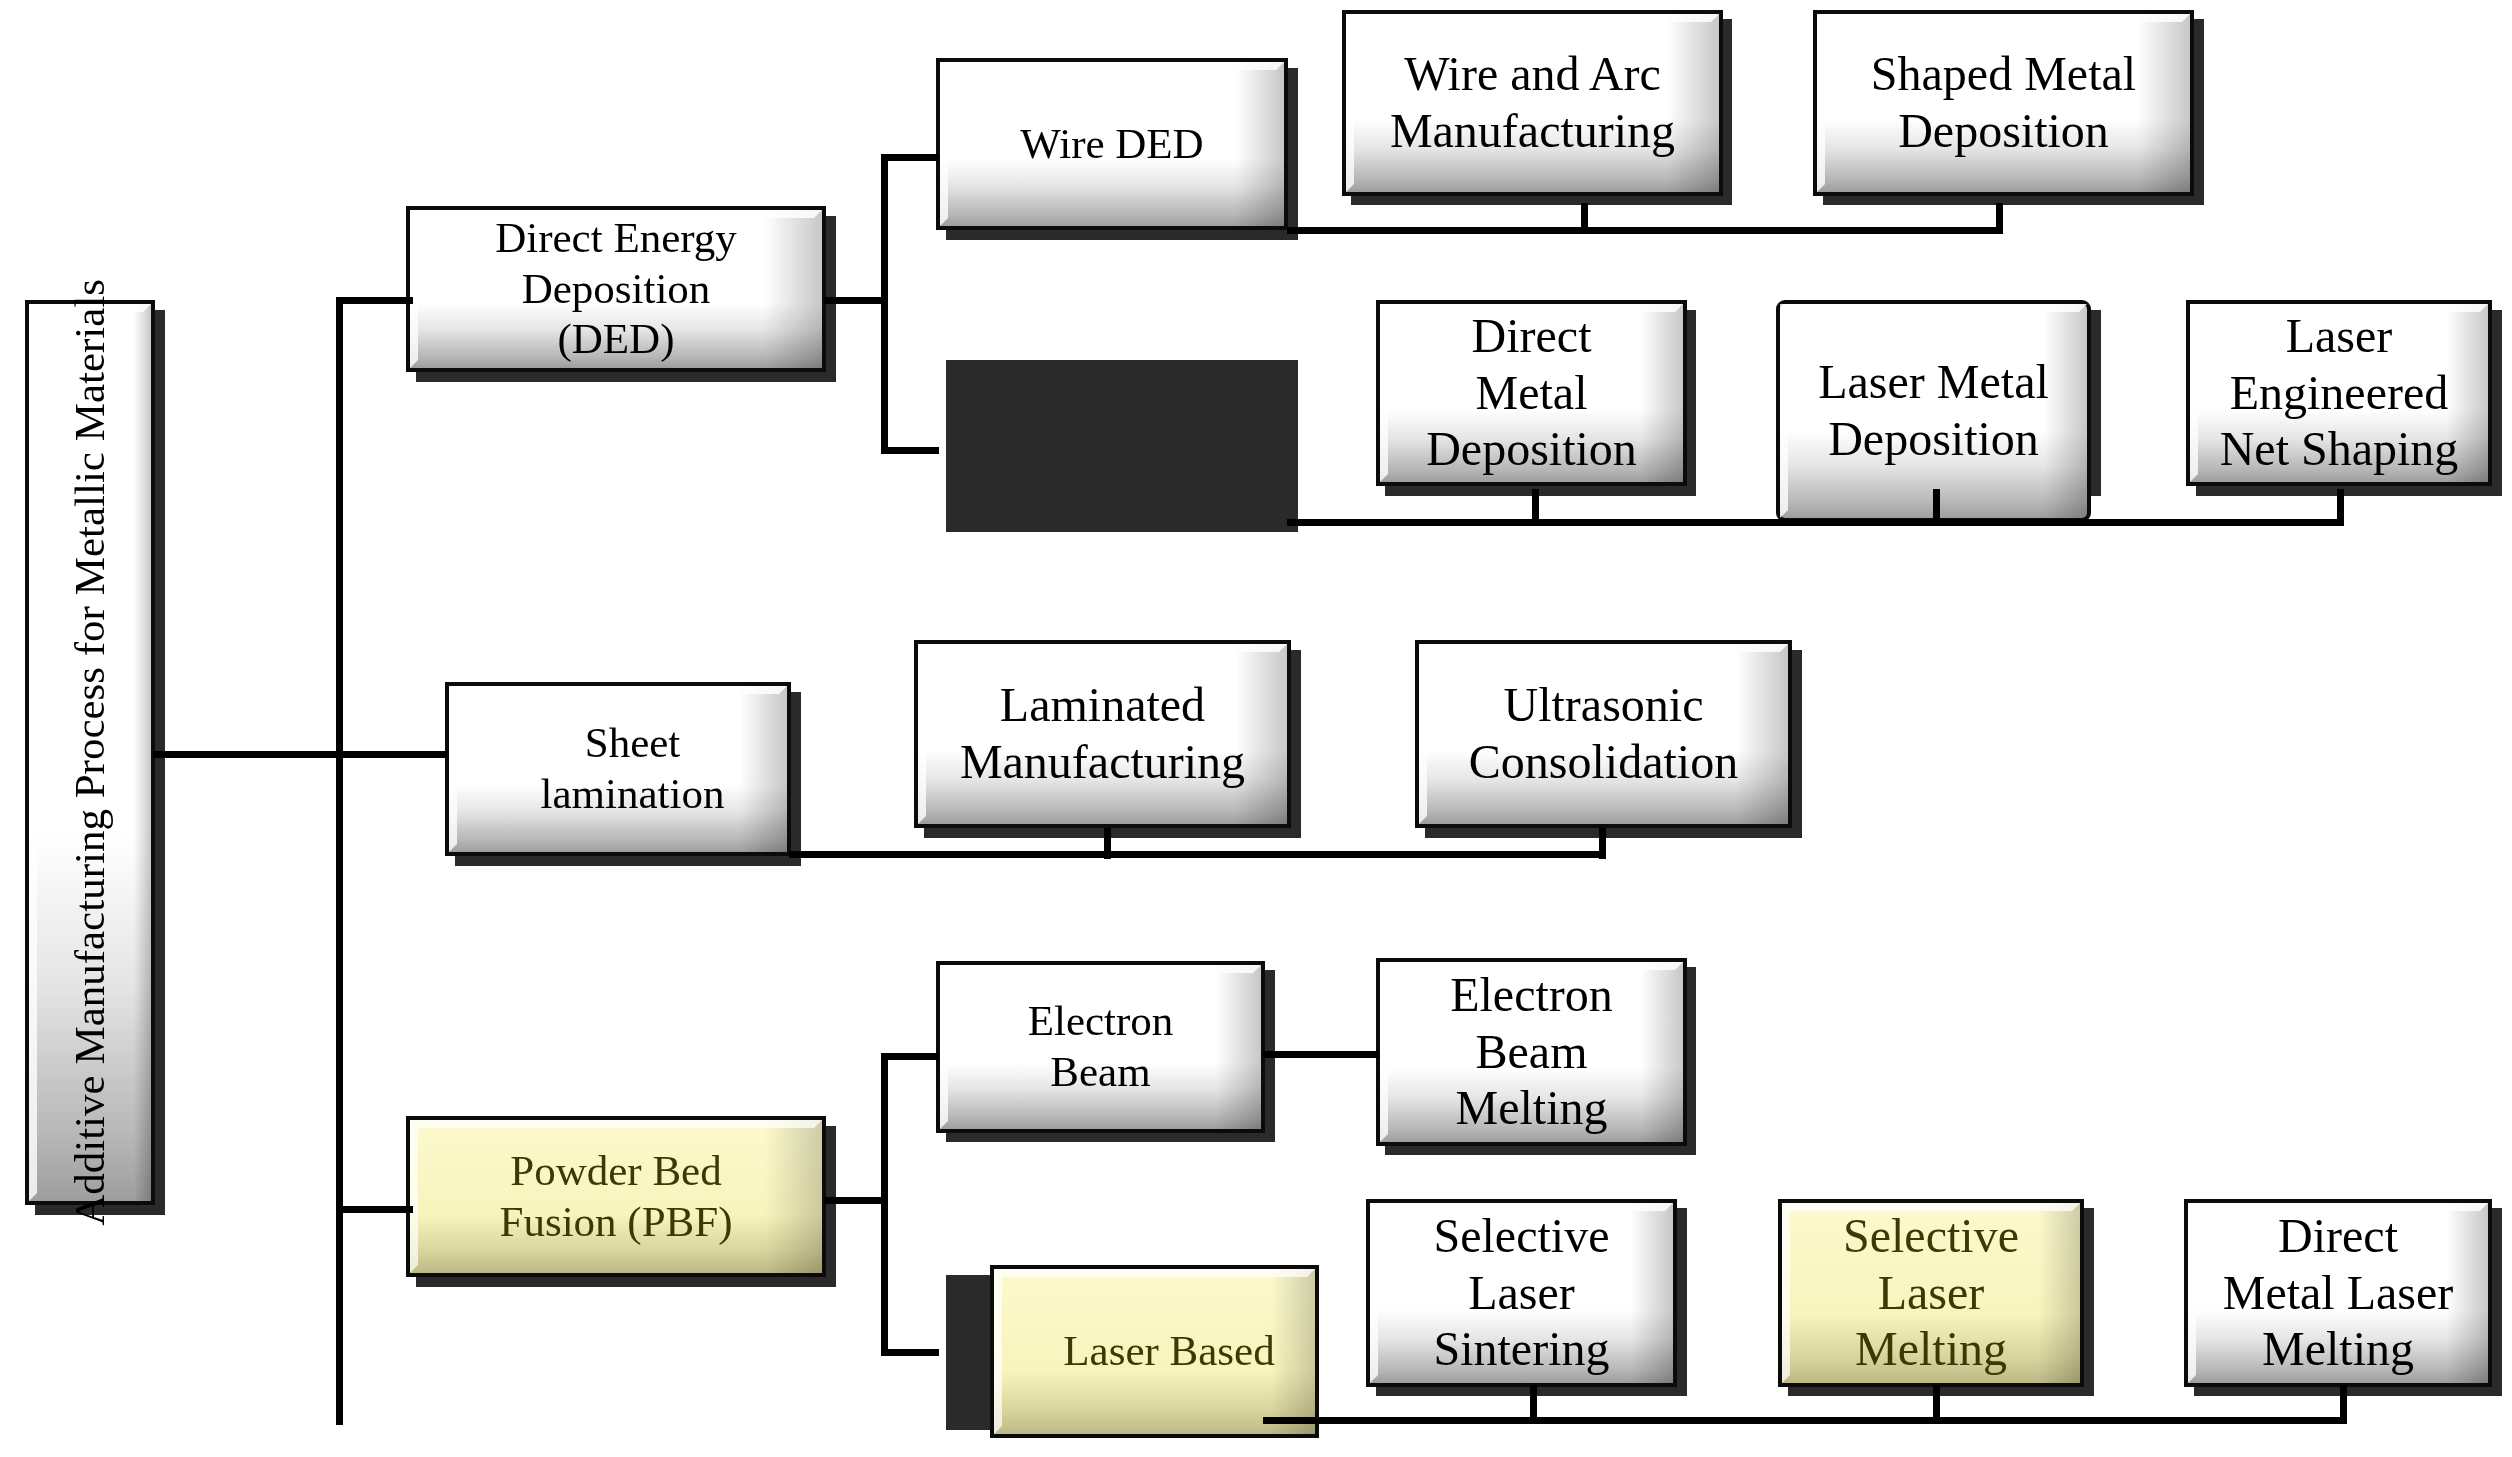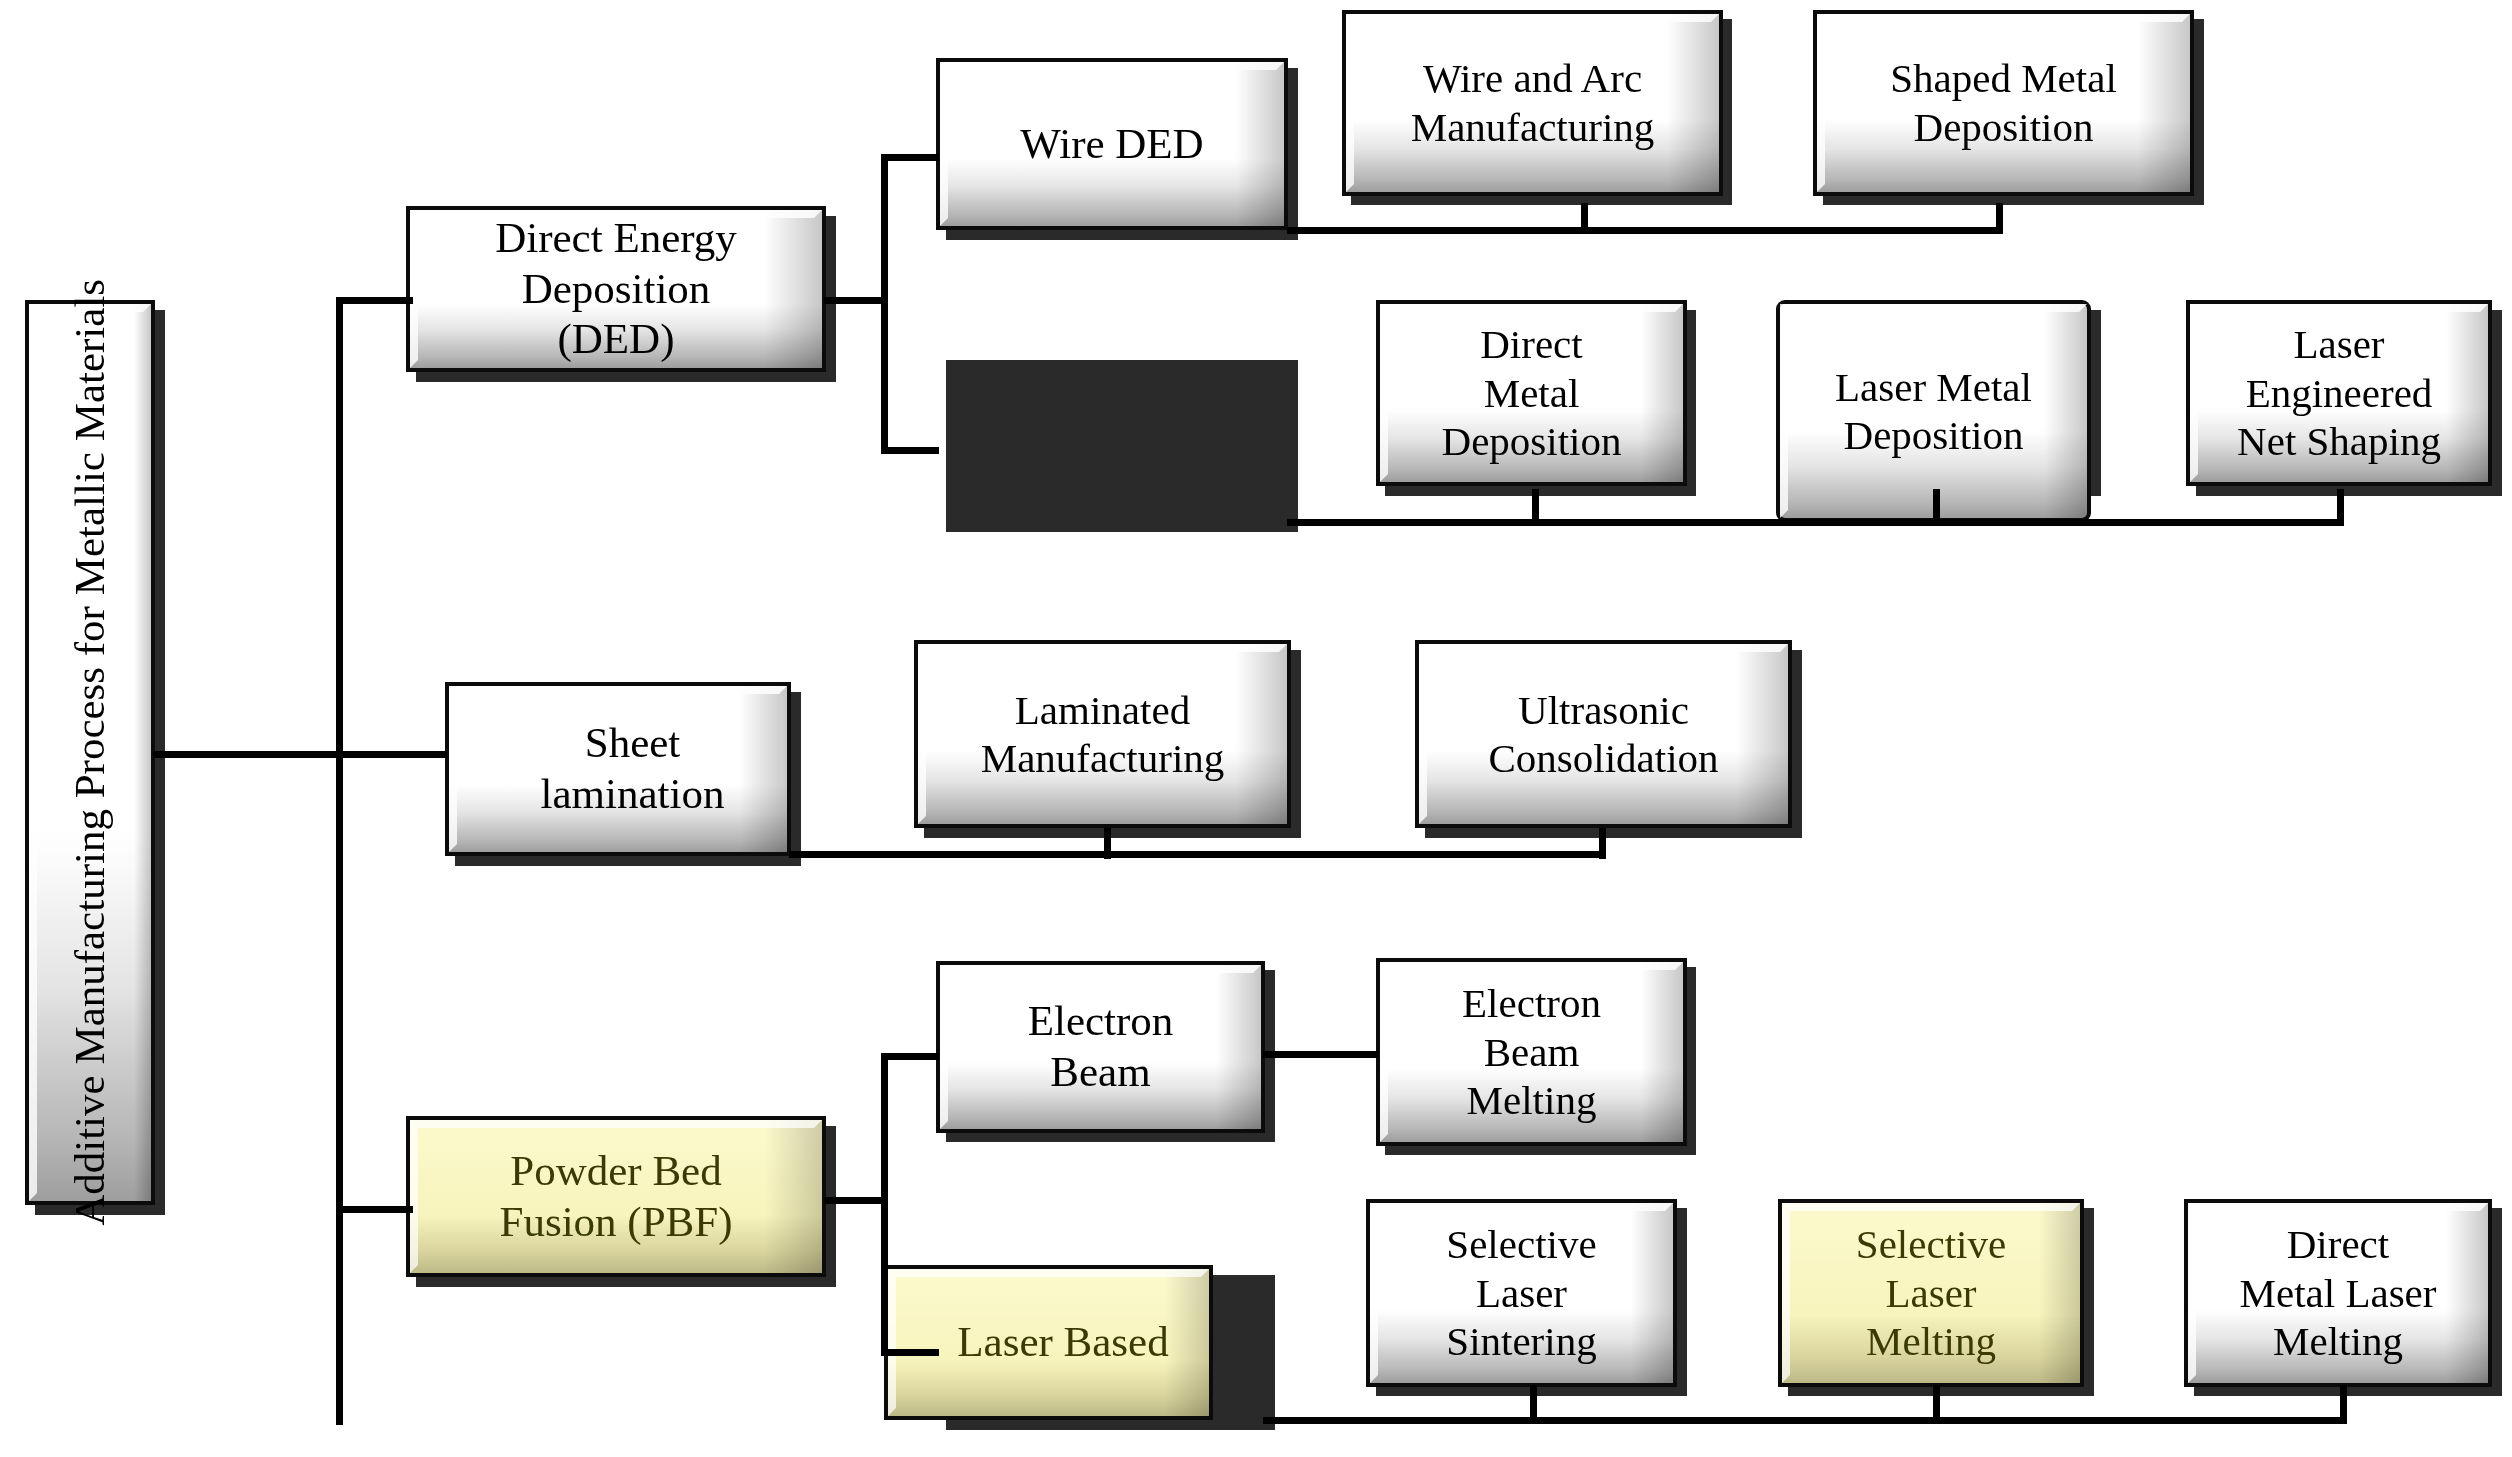--- a/index.html
+++ b/index.html
@@ -45,21 +45,21 @@
 
   
   .shadow{position:absolute;background:#2a2a2a;z-index:4;}
 
   
   .node.rot .inner{transform:rotate(-90deg);white-space:nowrap;}
 
   
   .h{position:absolute;background:#000;height:6.8px;z-index:6;}
   .v{position:absolute;background:#000;width:6.8px;z-index:6;}
-  .fs42{font-size:41px;}
+  .fs42{font-size:48px;}
   .fs44{font-size:43px;}
 </style>
 </head>
 <body>
 
 <div id="stage">
 
   <div class="shadow" style="left:35px;top:310px;width:130px;height:905px;"></div>
   <div class="node white rot" style="left:25px;top:300px;width:130px;height:905px;">
     <span class="inner fs44">Additive Manufacturing Process for
@@ -176,21 +176,21 @@
   <div class="h" style="left:1263px;top:1051px;width:116px;"></div>
 
   <div class="shadow" style="left:1385px;top:967px;width:311px;height:188px;"></div>
   <div class="node white" style="left:1376px;top:958px;width:311px;height:188px;">
     <span class="inner fs42">Electron
 Beam
 Melting</span>
   </div>
 
   <div class="shadow" style="left:946px;top:1275px;width:329px;height:155px;"></div>
-  <div class="node yellow" style="left:884px;top:1265px;width:329px;height:155px;padding-left:29px;">
+  <div class="node yellow" style="left:990px;top:1265px;width:329px;height:173px;padding-left:29px;">
     <span class="inner fs44">Laser Based</span>
   </div>
 
   <div class="h" style="left:1263px;top:1417px;width:1083px;"></div>
   <div class="v" style="left:1530px;top:1385px;height:39px;"></div>
   <div class="v" style="left:1933px;top:1385px;height:39px;"></div>
   <div class="v" style="left:2340px;top:1385px;height:39px;"></div>
 
   <div class="shadow" style="left:1376px;top:1208px;width:311px;height:188px;"></div>
   <div class="node white" style="left:1366px;top:1199px;width:311px;height:188px;">

